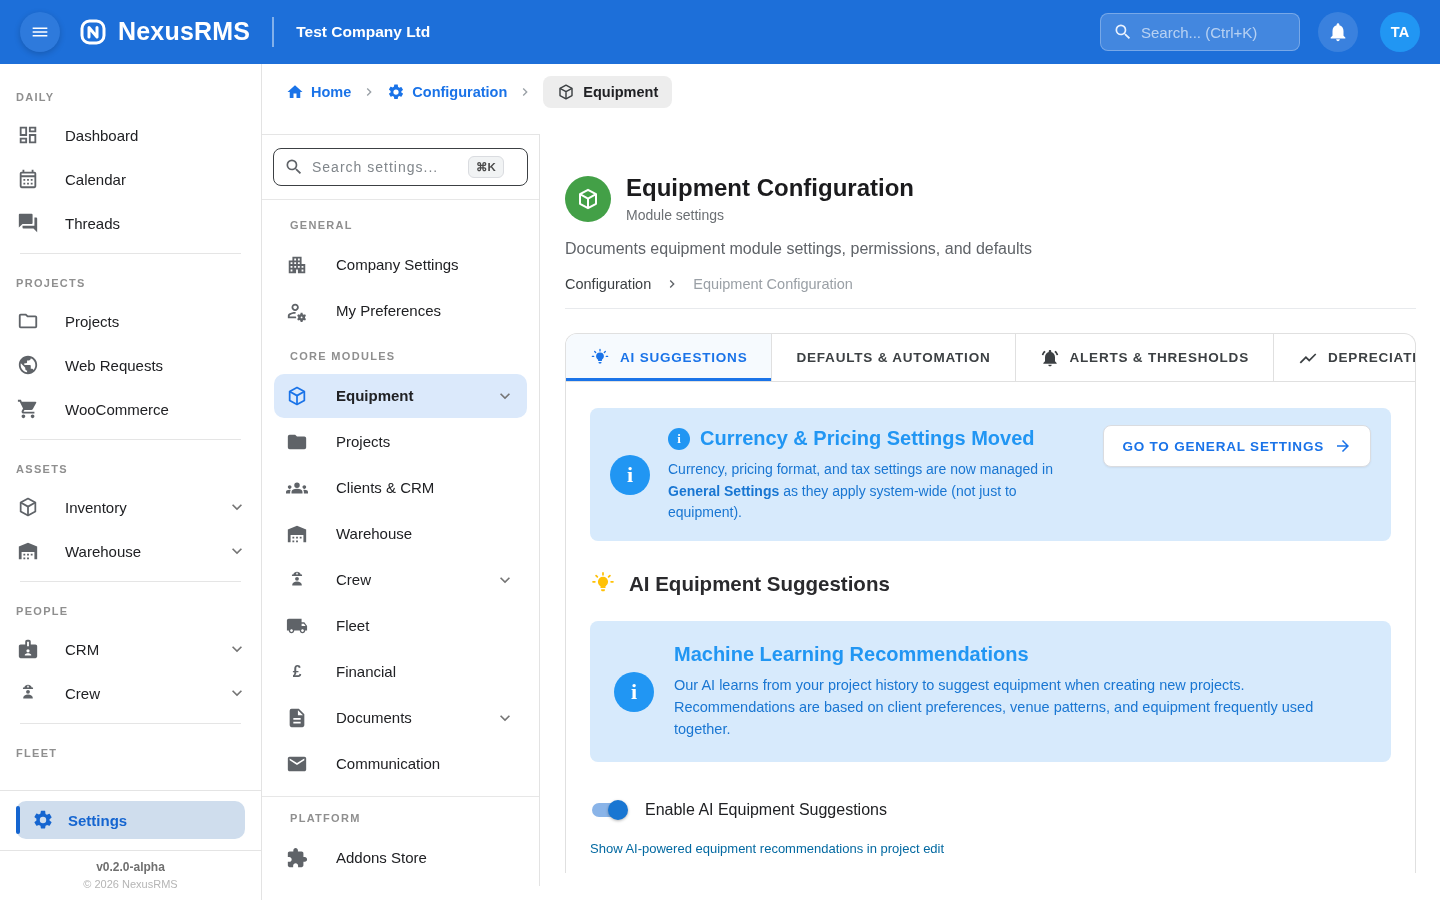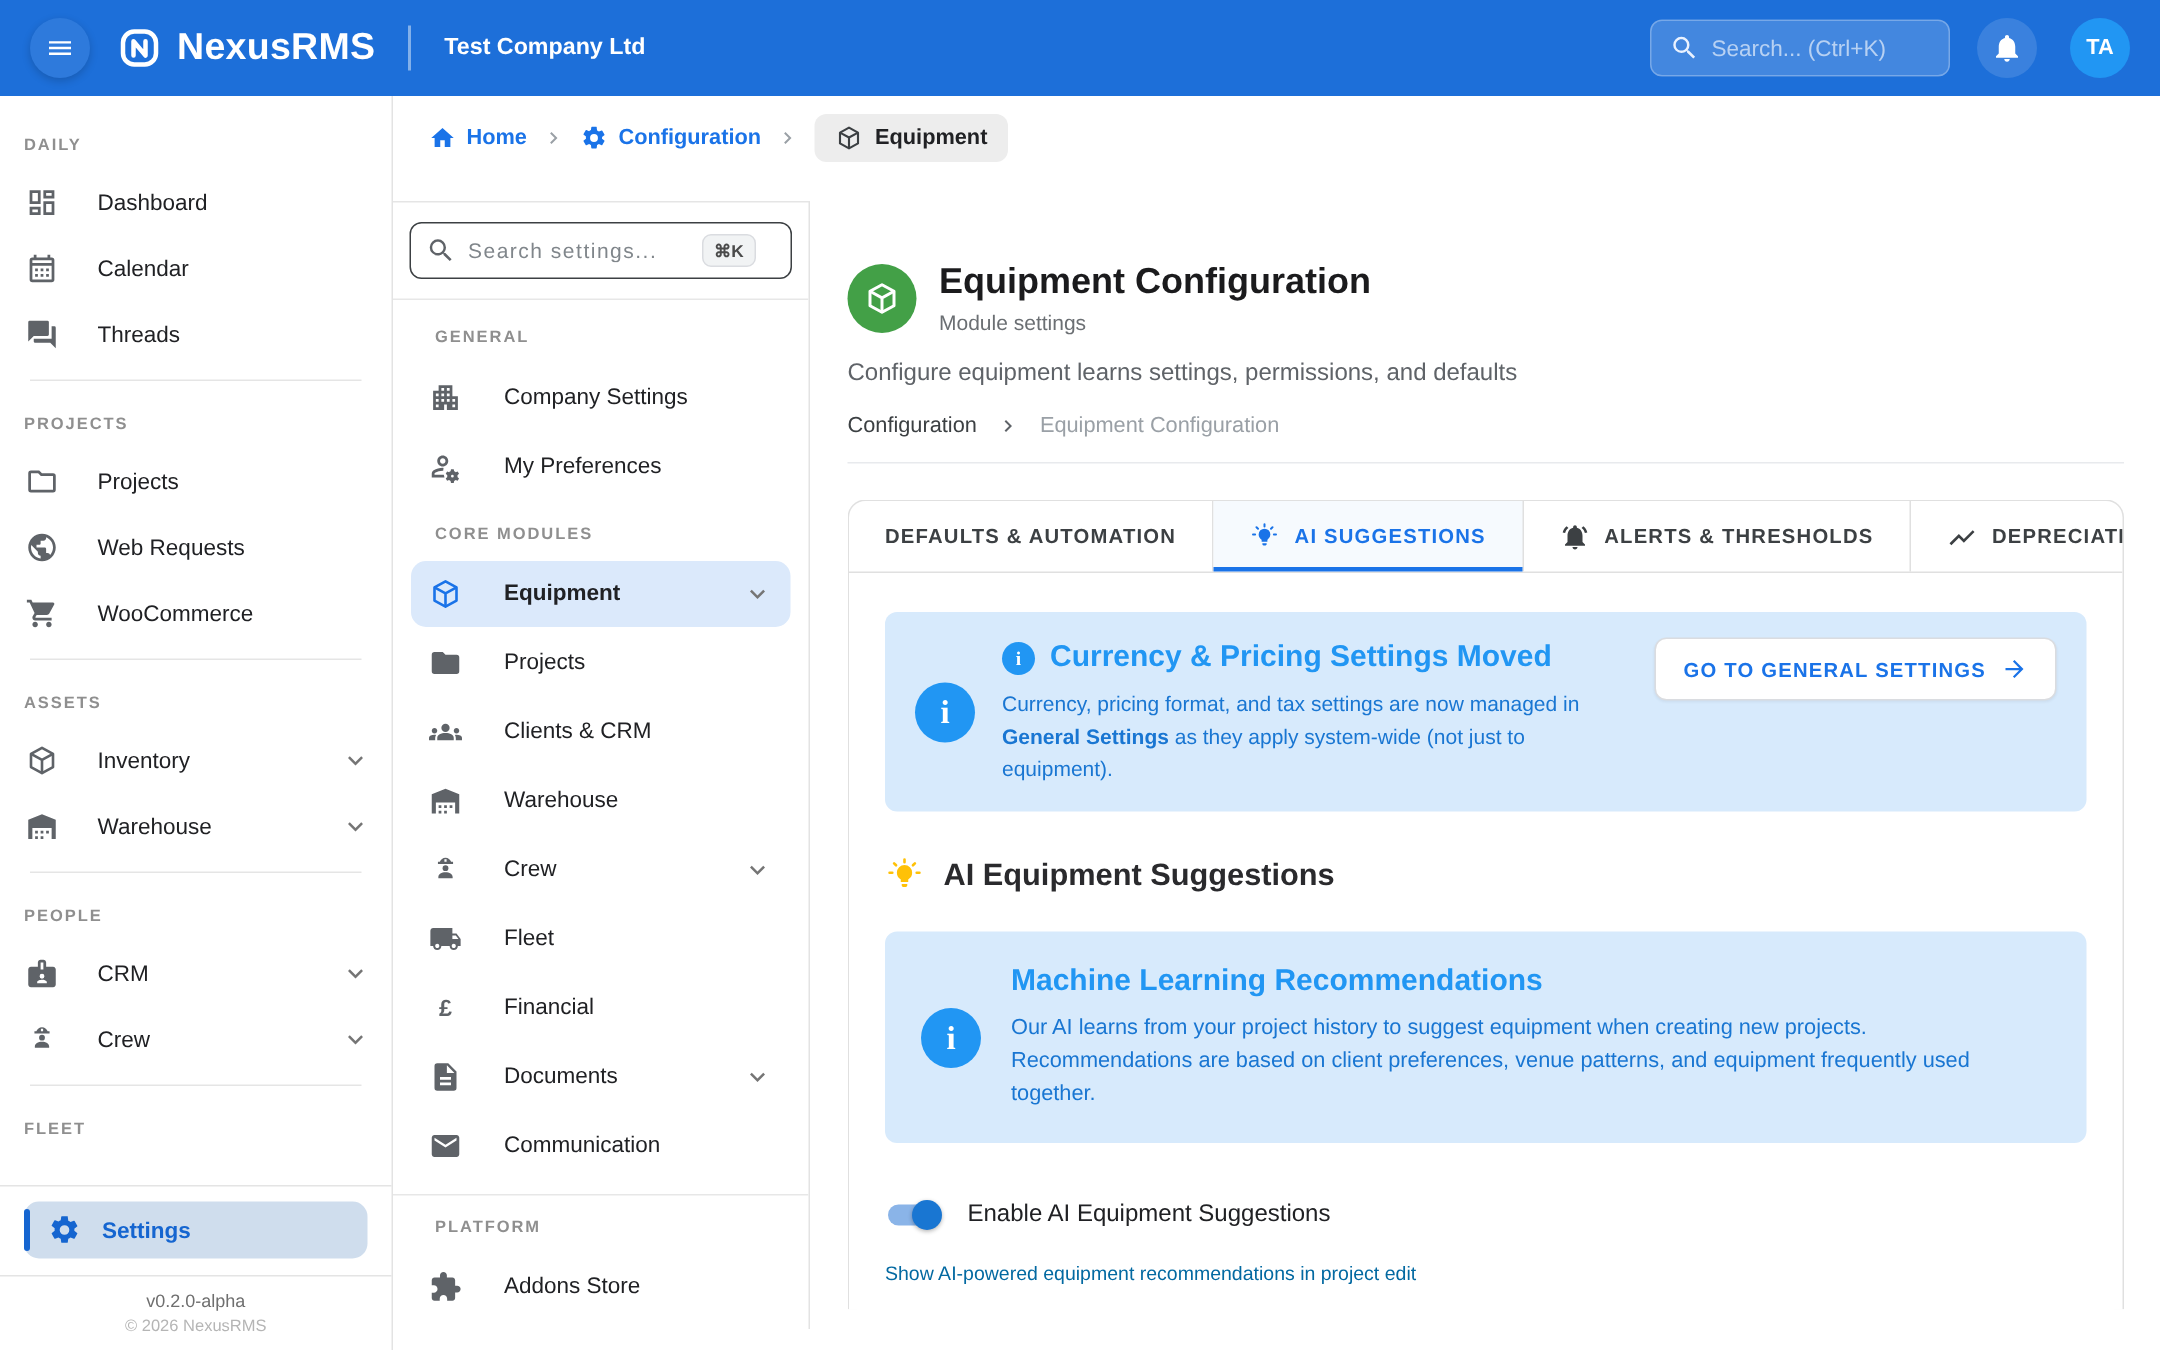--- a/index.html
+++ b/index.html
@@ -47,21 +47,21 @@
   .side-item-label { flex:1; font-size:15px; font-weight:500; color:#202124; }
   .side-divider { height:1px; background:#e5e5e5; margin:8px 20px; }
   .side-footer { flex:none; border-top:1px solid #e4e4e4; padding:10px 16px 0; }
   .settings-pill { position:relative; height:38px; background:#cfdded; border-radius:10px;
     display:flex; align-items:center; gap:14px; padding:0 16px; color:#1565d0; cursor:pointer; }
   .settings-pill::before { content:""; position:absolute; left:0; top:5px; bottom:5px; width:4px;
     border-radius:4px; background:#1565d0; }
   .settings-pill .label { font-size:15px; font-weight:700; color:#1565d0; }
   .footer-divider { height:1px; background:#e4e4e4; margin:11px -16px 0; }
   .version-block { text-align:center; padding:9px 0 10px; }
-  .version { font-size:12px; font-weight:400; color:#6f6f6f; }
+  .version { font-size:12px; font-weight:700; color:#6f6f6f; }
   .copyright { font-size:11px; color:#b5b5b5; margin-top:4px; }
 
   
   .right { flex:1; display:flex; flex-direction:column; min-width:0; min-height:0; }
   .crumbbar { height:55px; flex:none; display:flex; align-items:center; padding:16px 24px; gap:10px; }
   .crumb-link { display:flex; align-items:center; gap:7px; color:#1a73e8; font-size:14.5px;
     font-weight:600; cursor:pointer; }
   .crumb-sep { color:#9aa0a6; }
   .crumb-pill { display:flex; align-items:center; gap:8px; background:#ededed; border-radius:8px;
     padding:7px 14px; color:#202124; font-size:14.5px; font-weight:700; }
@@ -516,48 +516,48 @@
                   <path d="M12 2.8 4 7.2v9.6l8 4.4 8-4.4V7.2l-8-4.4z"></path>
                     <path d="M4 7.2l8 4.4 8-4.4M12 11.6V21"></path>
                 </svg>
               </span>
             </div>
             <div>
               <div class="page-title">Equipment Configuration</div>
               <div class="page-subtitle">Module settings</div>
             </div>
           </div>
-          <div class="page-desc">Configure equipment learns settings, permissions, and defaults</div>
+          <div class="page-desc">Documents equipment module settings, permissions, and defaults</div>
           <div class="sub-crumb">
             <span class="parent">Configuration</span>
             <span class="ic i16 gray">
               <svg viewBox="0 0 24 24" fill="currentColor">
                   <path d="M10 6 8.59 7.41 13.17 12l-4.58 4.59L10 18l6-6-6-6z"></path>
                 </svg>
             </span>
             <span class="current">Equipment Configuration</span>
           </div>
           <hr class="content-hr">
 
           <section class="card">
             <div class="tabs" id="tabs">
-                <div class="tab">
-                  <span>DEFAULTS &amp; AUTOMATION</span>
-                </div>
                 <div class="tab active">
                   <span class="ic i20">
                     <svg viewBox="0 0 24 24" fill="currentColor" aria-hidden="true">
                       <path d="M12 5.3A4.7 4.7 0 0 0 7.3 10c0 1.64.84 3.05 2.1 3.9l.3.2v1.6h4.6v-1.6l.3-.2a4.68 4.68 0 0 0 2.1-3.9A4.7 4.7 0 0 0 12 5.3z"></path>
                       <path d="M10.3 16.9h3.4v.9c0 .5-.4.9-.9.9h-1.6a.9.9 0 0 1-.9-.9v-.9z"></path>
                       <g stroke="currentColor" stroke-width="1.6" stroke-linecap="round" fill="none">
                         <path d="M12 1.8v1.7M5.6 4.2l1.2 1.2M18.4 4.2l-1.2 1.2M2.8 10h1.7M19.5 10h1.7"></path>
                       </g>
                     </svg>
                   </span>
                   <span>AI SUGGESTIONS</span>
+                </div>
+                <div class="tab">
+                  <span>DEFAULTS &amp; AUTOMATION</span>
                 </div>
                 <div class="tab">
                   <span class="ic i20">
                     <svg viewBox="0 0 24 24" fill="currentColor" aria-hidden="true">
                       <path d="M12 22c1.1 0 2-.9 2-2h-4c0 1.1.9 2 2 2zm6-6v-5c0-3.07-1.63-5.64-4.5-6.32V4c0-.83-.67-1.5-1.5-1.5s-1.5.67-1.5 1.5v.68C7.64 5.36 6 7.92 6 11v5l-2 2v1h16v-1l-2-2z"></path>
                       <path d="M6.77 4.73 5.34 3.3C3.7 4.56 2.52 6.37 2.14 8.47l1.97.36c.3-1.62 1.2-3.02 2.66-4.1zM21.86 8.47c-.38-2.1-1.56-3.91-3.2-5.17l-1.43 1.43c1.46 1.08 2.36 2.48 2.66 4.1l1.97-.36z"></path>
                     </svg>
                   </span>
                   <span>ALERTS &amp; THRESHOLDS</span>
                 </div>

